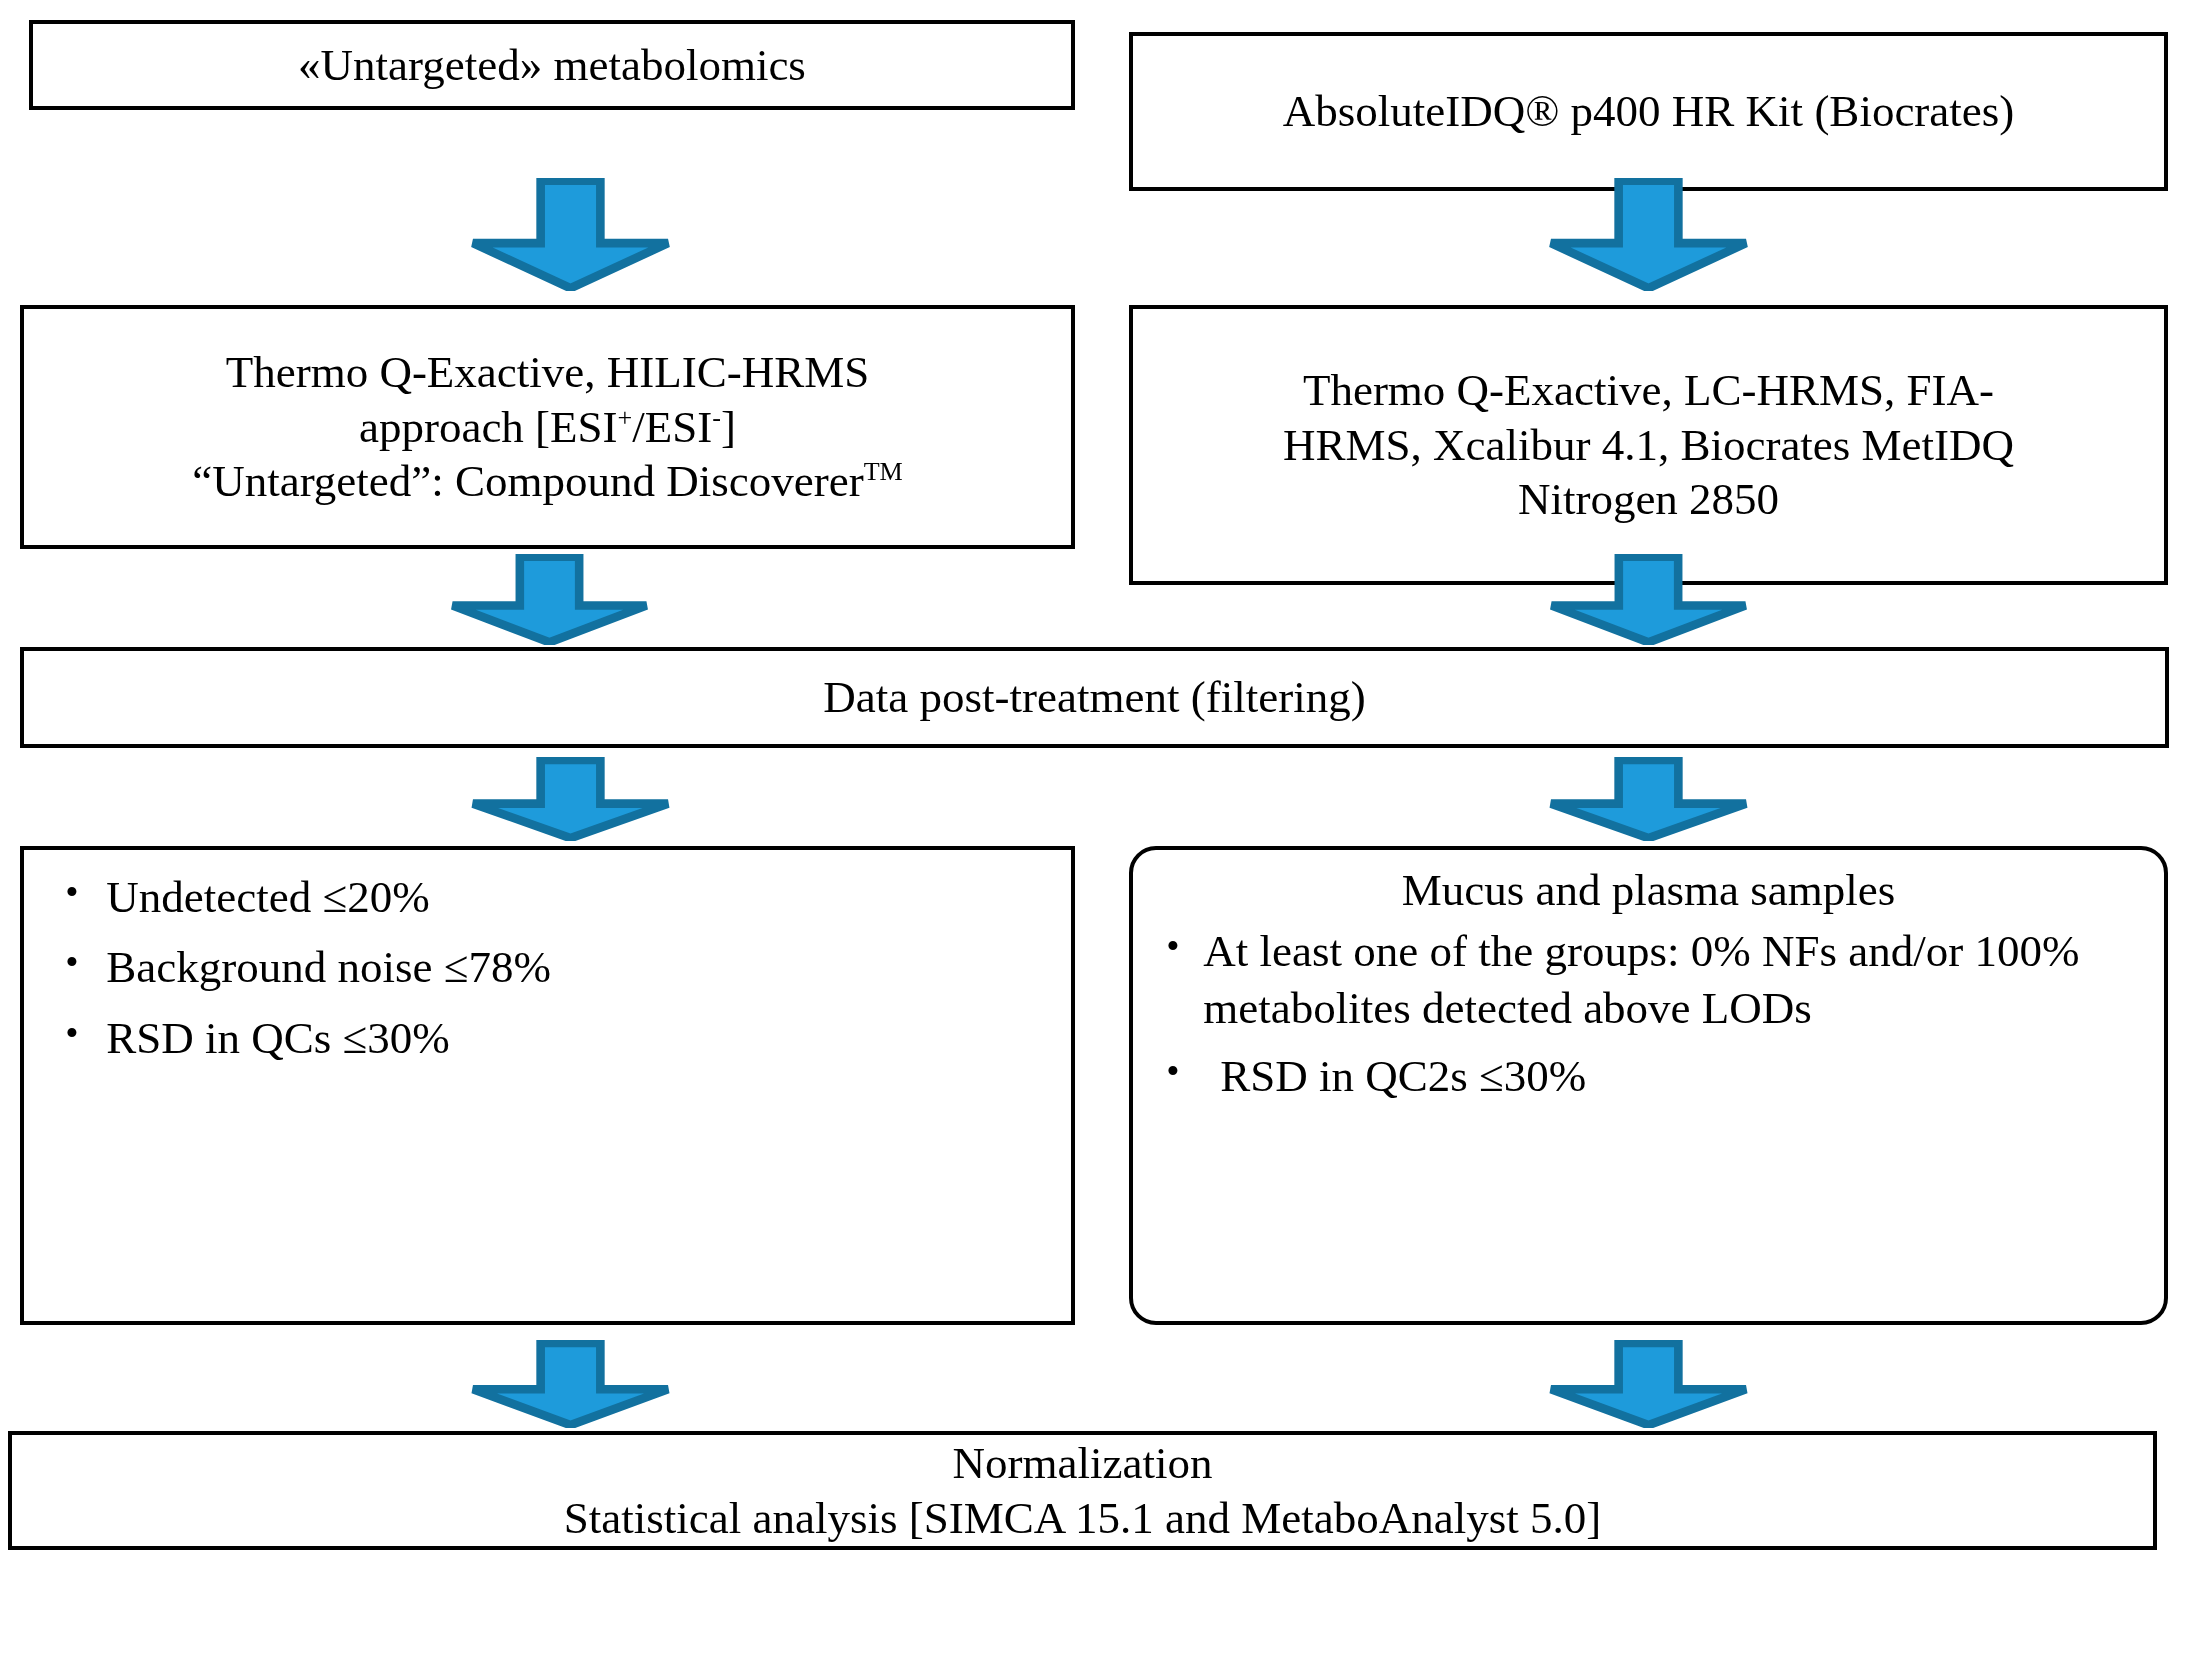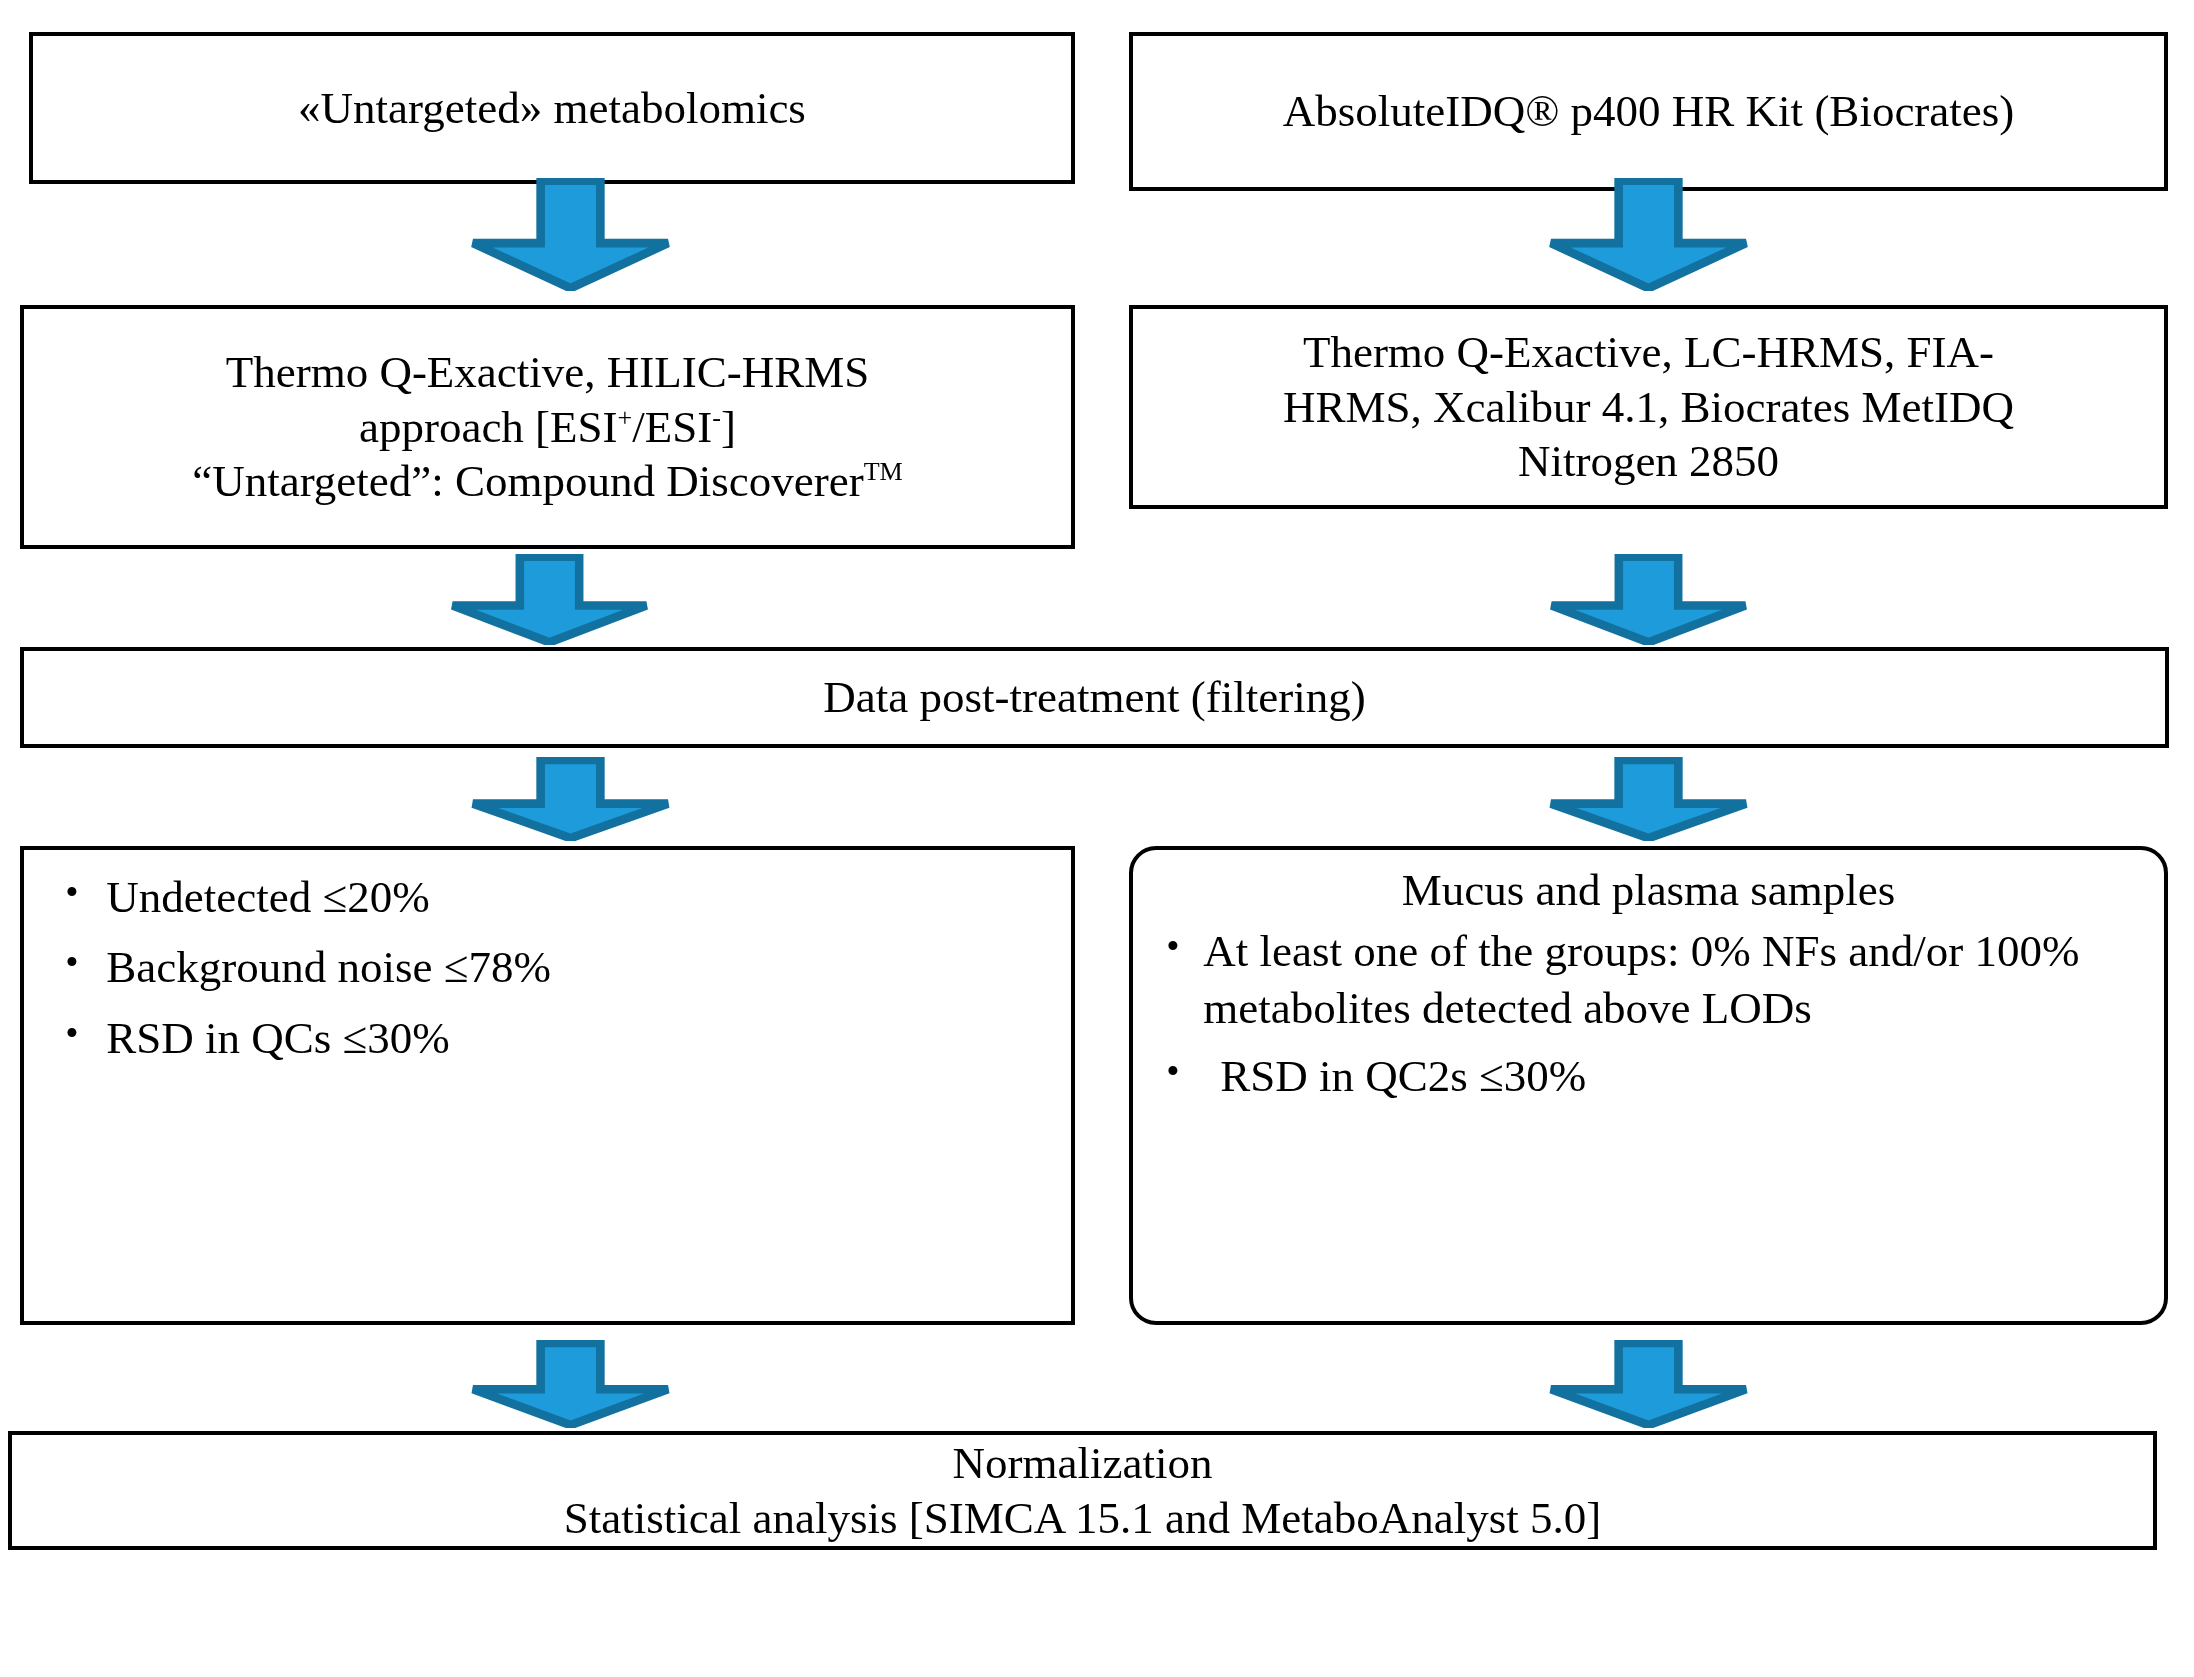--- a/index.html
+++ b/index.html
@@ -30,25 +30,25 @@
     justify-content: center;
     text-align: center;
     line-height: 1.22;
     font-size: 45px;
   }
   .node .line {
     display: block;
     white-space: nowrap;
   }
   
-  #node-untargeted   { left: 29px;   top: 32px;   width: 1046px; height: 152px; }
+  #node-untargeted   { left: 29px;   top: 20px;   width: 1046px; height: 90px; }
   #node-absoluteidq  { left: 1129px; top: 32px;   width: 1039px; height: 159px; }
   
   #node-hilic        { left: 20px;   top: 305px;  width: 1055px; height: 244px; }
-  #node-lcfia        { left: 1129px; top: 305px;  width: 1039px; height: 204px; }
+  #node-lcfia        { left: 1129px; top: 305px;  width: 1039px; height: 280px; }
   
   #node-postreatment { left: 20px;   top: 647px;  width: 2149px; height: 101px; }
   
   #node-mucus        { left: 20px;   top: 846px; width: 1055px; height: 479px;
                        justify-content: flex-start; padding-top: 18.6px; }
   #node-plasma       { left: 1129px; top: 846px; width: 1039px; height: 479px;
                        justify-content: flex-start; padding-top: 13.3px; border-radius: 27px; }
   
   #node-normalization{ left: 8px;   top: 1431px; width: 2149px; height: 119px; }
 

